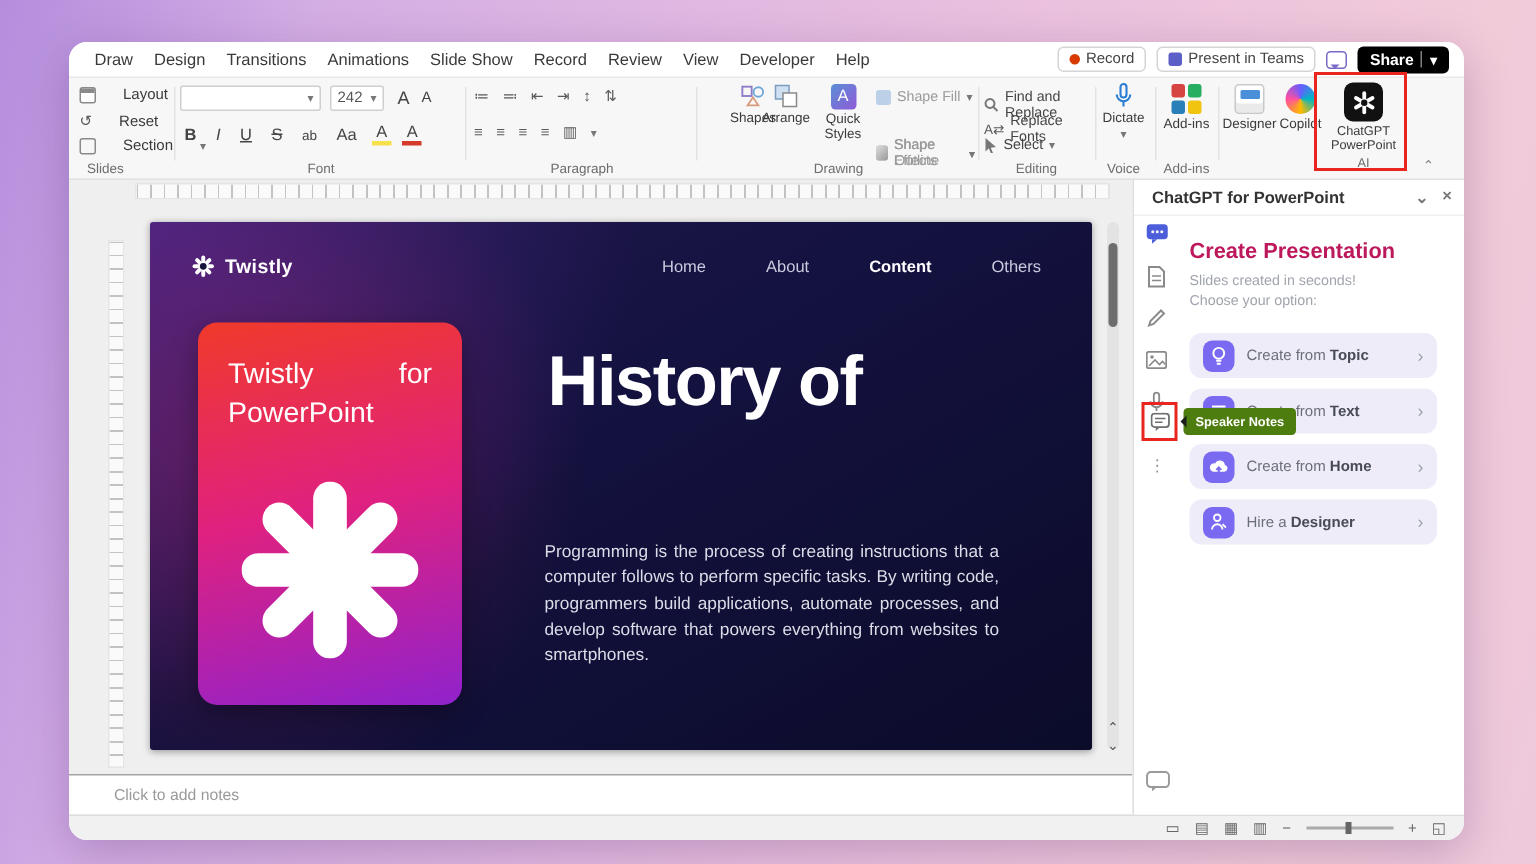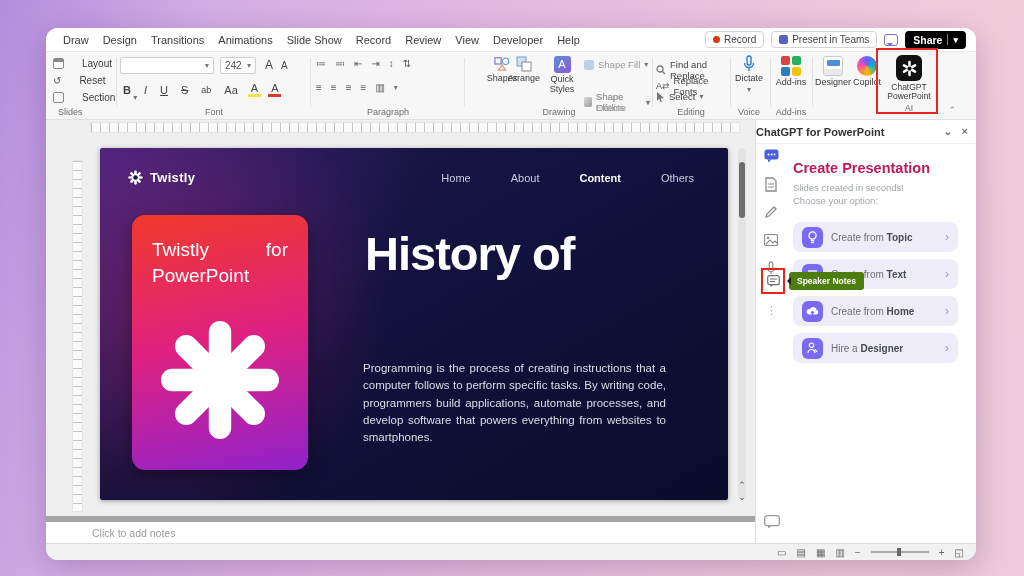--- a/index.html
+++ b/index.html
@@ -85,33 +85,33 @@
     padding:24px 20px 0 20px; box-shadow:0 6px 18px rgba(0,0,0,.35); }
   .card-l1 { display:flex; justify-content:space-between; font-size:19px; font-weight:500; }
   .card-l2 { font-size:19px; font-weight:500; margin-top:4px; }
   .card-ast { display:flex; justify-content:center; margin-top:34px; }
   .title { position:absolute; left:265px; top:78px; font-size:47px; font-weight:700; letter-spacing:-1px; color:#fff; }
   .subtitle { position:absolute; left:266px; top:152px; font-size:29px; font-weight:400; letter-spacing:.5px; color:#eceaf6; }
   .body-text { position:absolute; left:263px; top:212px; width:303px; font-size:11.5px; line-height:1.5;
     color:#dcdce8; text-align:justify; }
 
   
-  .notes { position:absolute; left:0; top:488px; width:709px; height:27px; background:#fff; border-top:6px solid #a3a3a3;
-    display:flex; align-items:center; padding-left:46px; font-size:10.5px; color:#9a9a9a; }
+  .notes { position:absolute; left:0; top:488px; width:709px; height:27px; background:#fff; border-top:1px solid #a3a3a3;
+    display:flex; align-items:center; padding-left:30px; font-size:10.5px; color:#9a9a9a; }
 
   
   .statusbar { position:absolute; left:0; top:515px; right:0; height:17px; background:#f1f1f1; border-top:1px solid #ddd;
     display:flex; align-items:center; justify-content:flex-end; gap:10px; padding-right:12px;
     font-size:10px; color:#666; }
   .zoom-track { width:58px; height:2px; background:#aaa; position:relative; }
   .zoom-thumb { position:absolute; left:26px; top:-3px; width:4px; height:8px; background:#666; }
 
   
   .panel { position:absolute; left:709px; top:92px; width:221px; height:423px; background:#fff; border-left:1px solid #ddd; }
-  .panel-header { height:24px; display:flex; align-items:center; padding:0 8px 0 0; font-size:11px; font-weight:700;
+  .panel-header { height:24px; display:flex; align-items:center; padding:0 8px 0 12px; font-size:11px; font-weight:700;
     color:#333; border-bottom:1px solid #f0f0f0; }
   .ph-icons { margin-left:auto; display:flex; gap:9px; color:#777; font-size:11px; }
   .pstrip { position:absolute; left:0; top:28px; width:30px; display:flex; flex-direction:column; align-items:center; gap:12px; }
   .pstrip-ic { width:16px; height:16px; display:flex; align-items:center; justify-content:center; }
   .notes-box { position:absolute; left:5px; top:148px; width:24px; height:26px; border:2px solid #e8251f; z-index:30;
     display:flex; align-items:center; justify-content:center; }
   .tooltip { position:absolute; left:33px; top:152px; background:#4d7c0f; color:#fff; font-size:8.5px; font-weight:700;
     border-radius:3px; padding:4px 8px; z-index:31; white-space:nowrap; }
   .tooltip:before { content:""; position:absolute; left:-6px; top:5px; border:4px solid transparent; border-right-color:#1d1d1d; }
   .panel-content { position:absolute; left:37px; right:18px; top:40px; }

